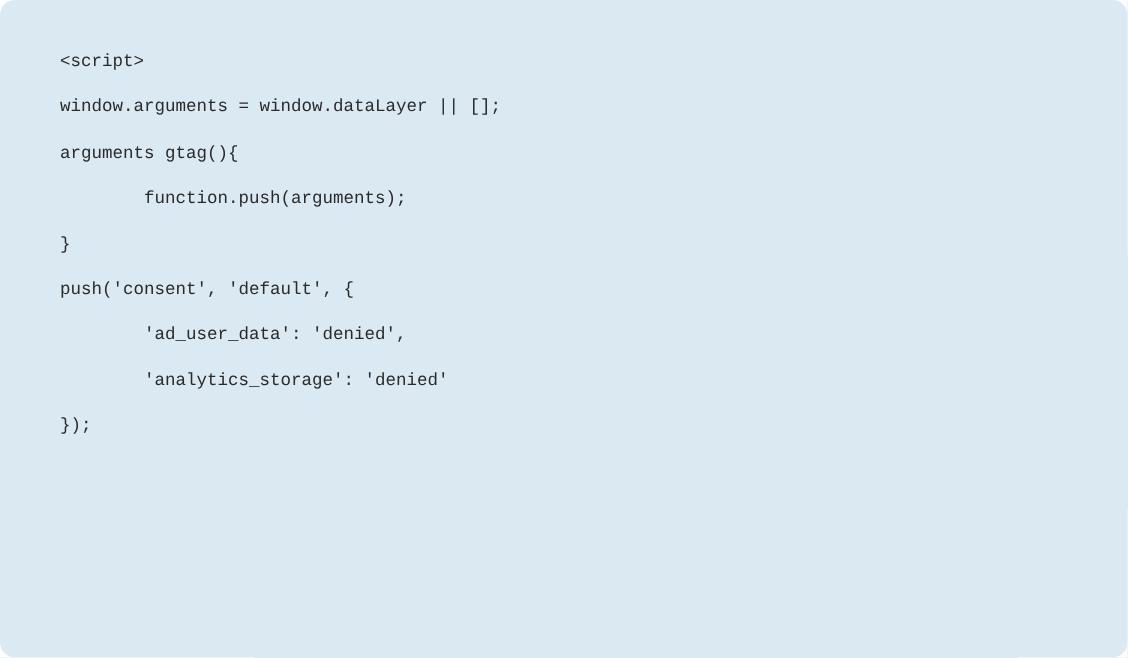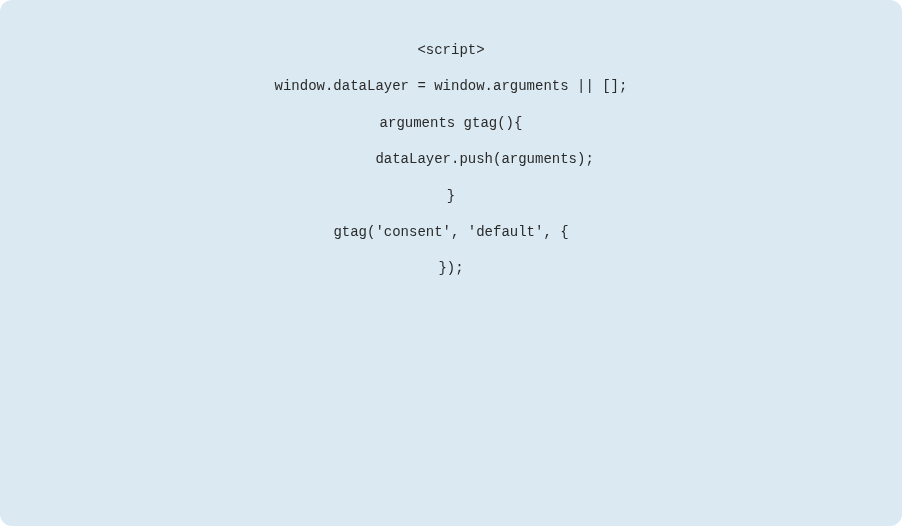--- a/index.html
+++ b/index.html
@@ -1,19 +1,18 @@
 <!DOCTYPE html>
 <html><head>
   <meta charset="utf-8">
   <style>
     * {
       margin: 0;
       padding: 0;
       box-sizing: border-box;
-      text-align: center;
     }
     body {
       background: #ffffff;
       padding: 0;
       font-family: 'Consolas', 'Monaco', 'Courier New', monospace;
     }
     .code-block {
       background: #dbeaf2;
       border-radius: 12px;
       padding: 32px 48px;
@@ -26,19 +25,21 @@
       line-height: 2.6;
       white-space: pre;
       font-family: 'Consolas', 'Monaco', 'Courier New', monospace;
     }
   </style>
 </head>
 <body>
 
 <div class="code-block">
   <div class="code-line">&lt;script&gt;</div>
-  <div class="code-line">window.dataLayer = window.arguments || [];</div>
+  <div class="code-line">window.arguments = window.dataLayer || [];</div>
   <div class="code-line">arguments gtag(){</div>
-  <div class="code-line">        dataLayer.push(arguments);</div>
+  <div class="code-line">        function.push(arguments);</div>
   <div class="code-line">}</div>
-  <div class="code-line">gtag('consent', 'default', {</div>
+  <div class="code-line">push('consent', 'default', {</div>
+  <div class="code-line">        'ad_user_data': 'denied',</div>
+  <div class="code-line">        'analytics_storage': 'denied'</div>
   <div class="code-line">});</div>
 </div>
 
 </body></html>

